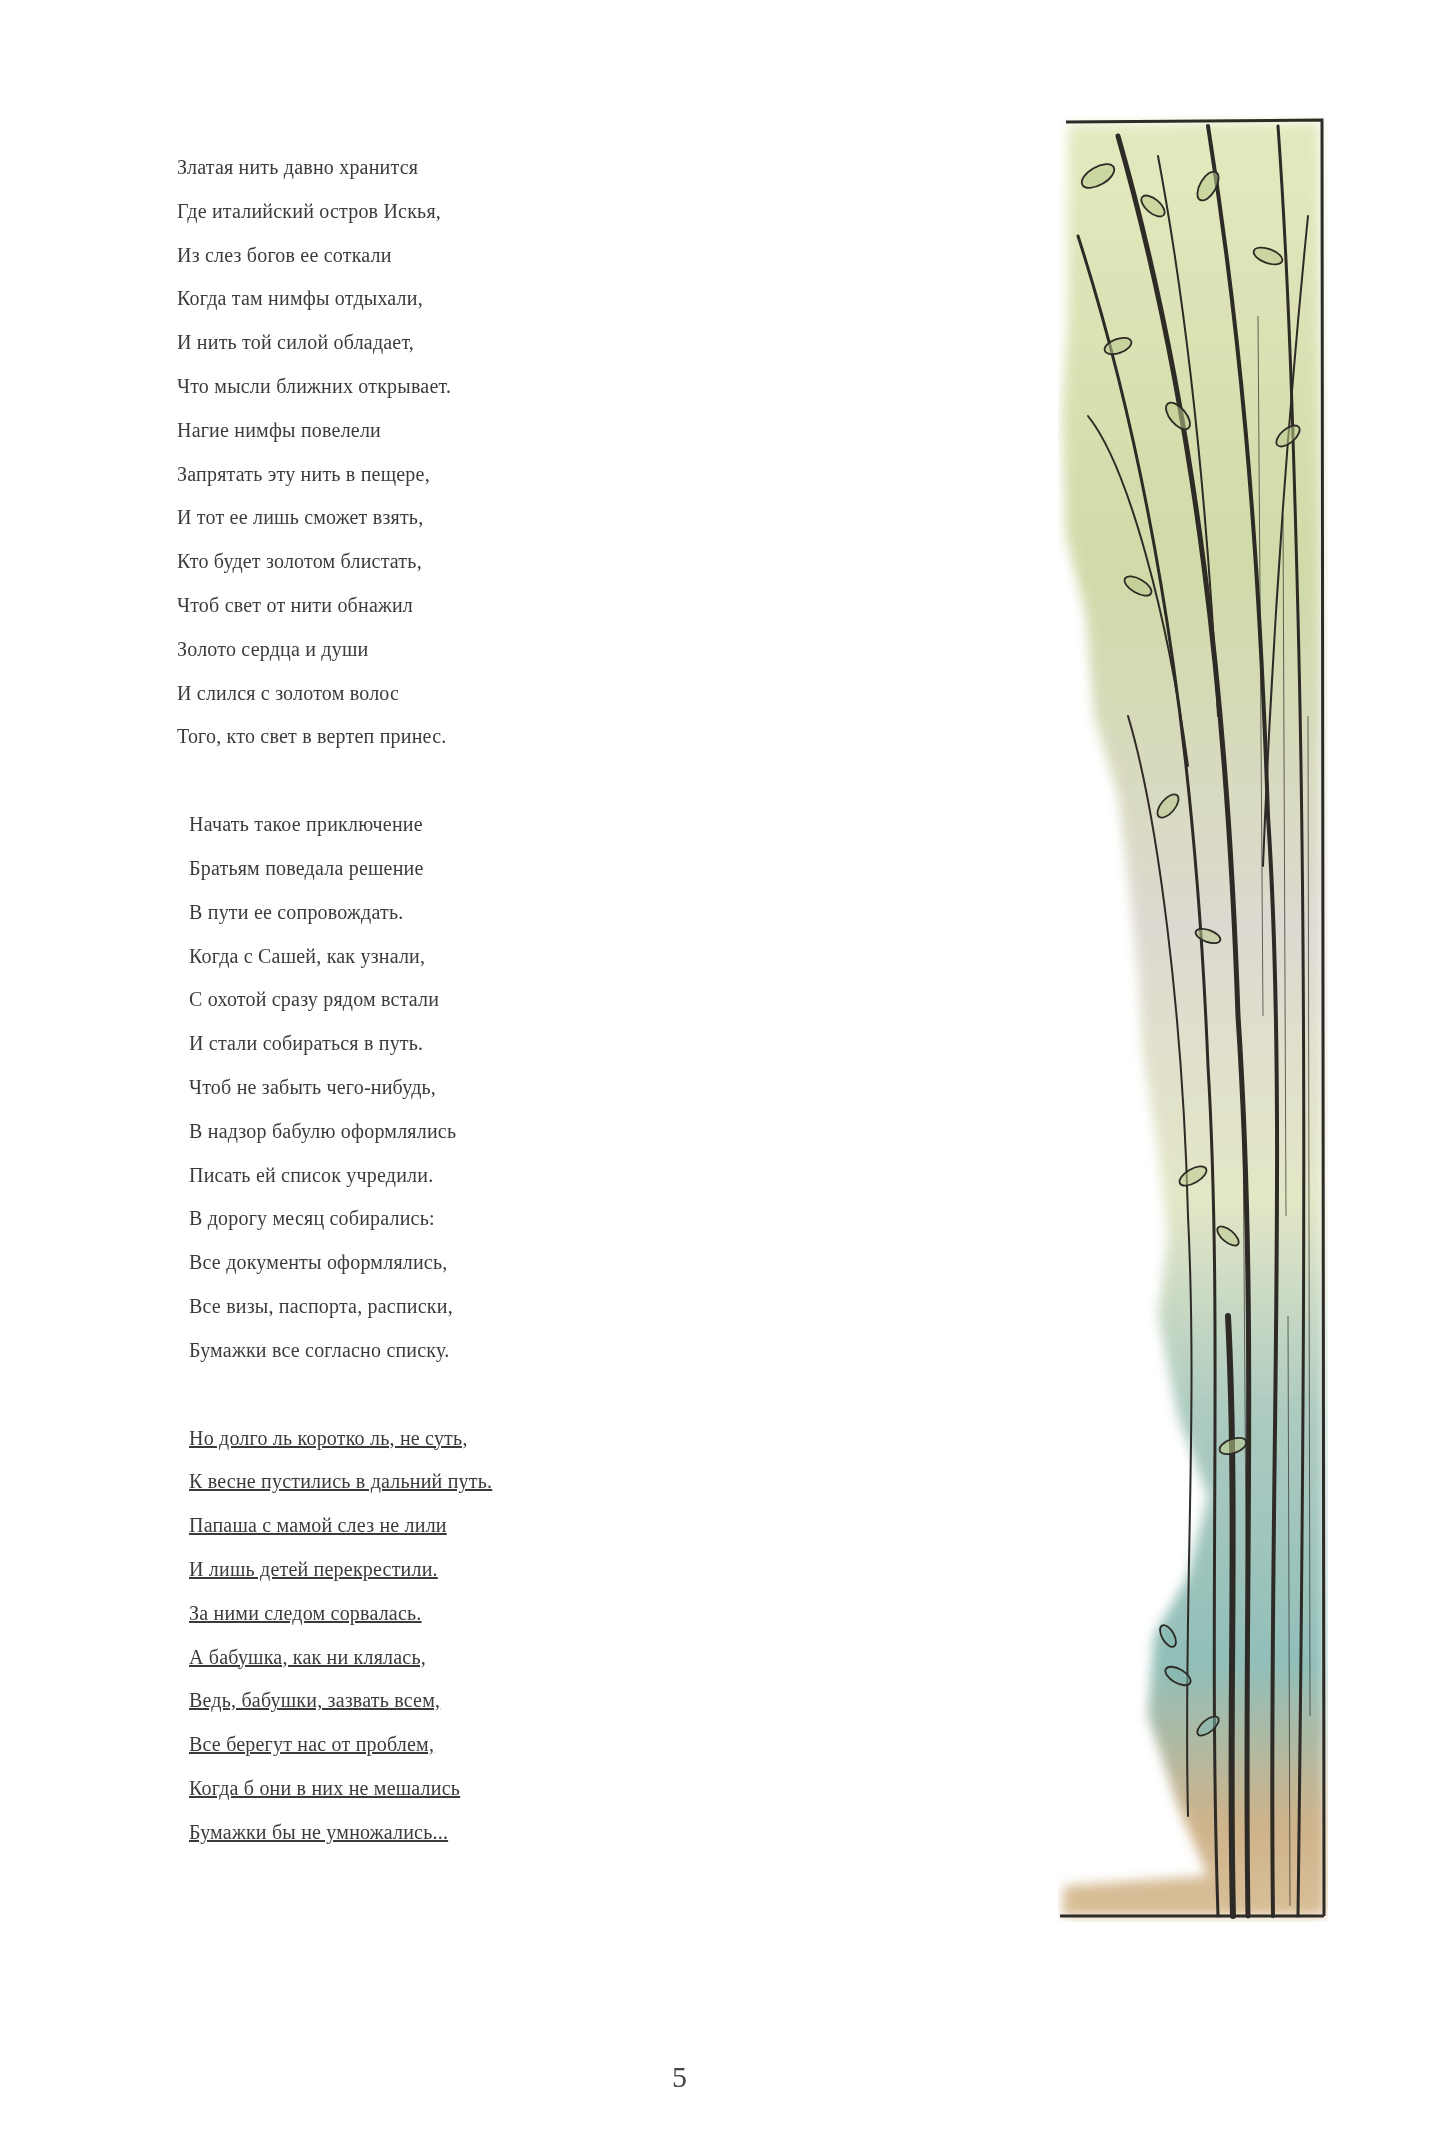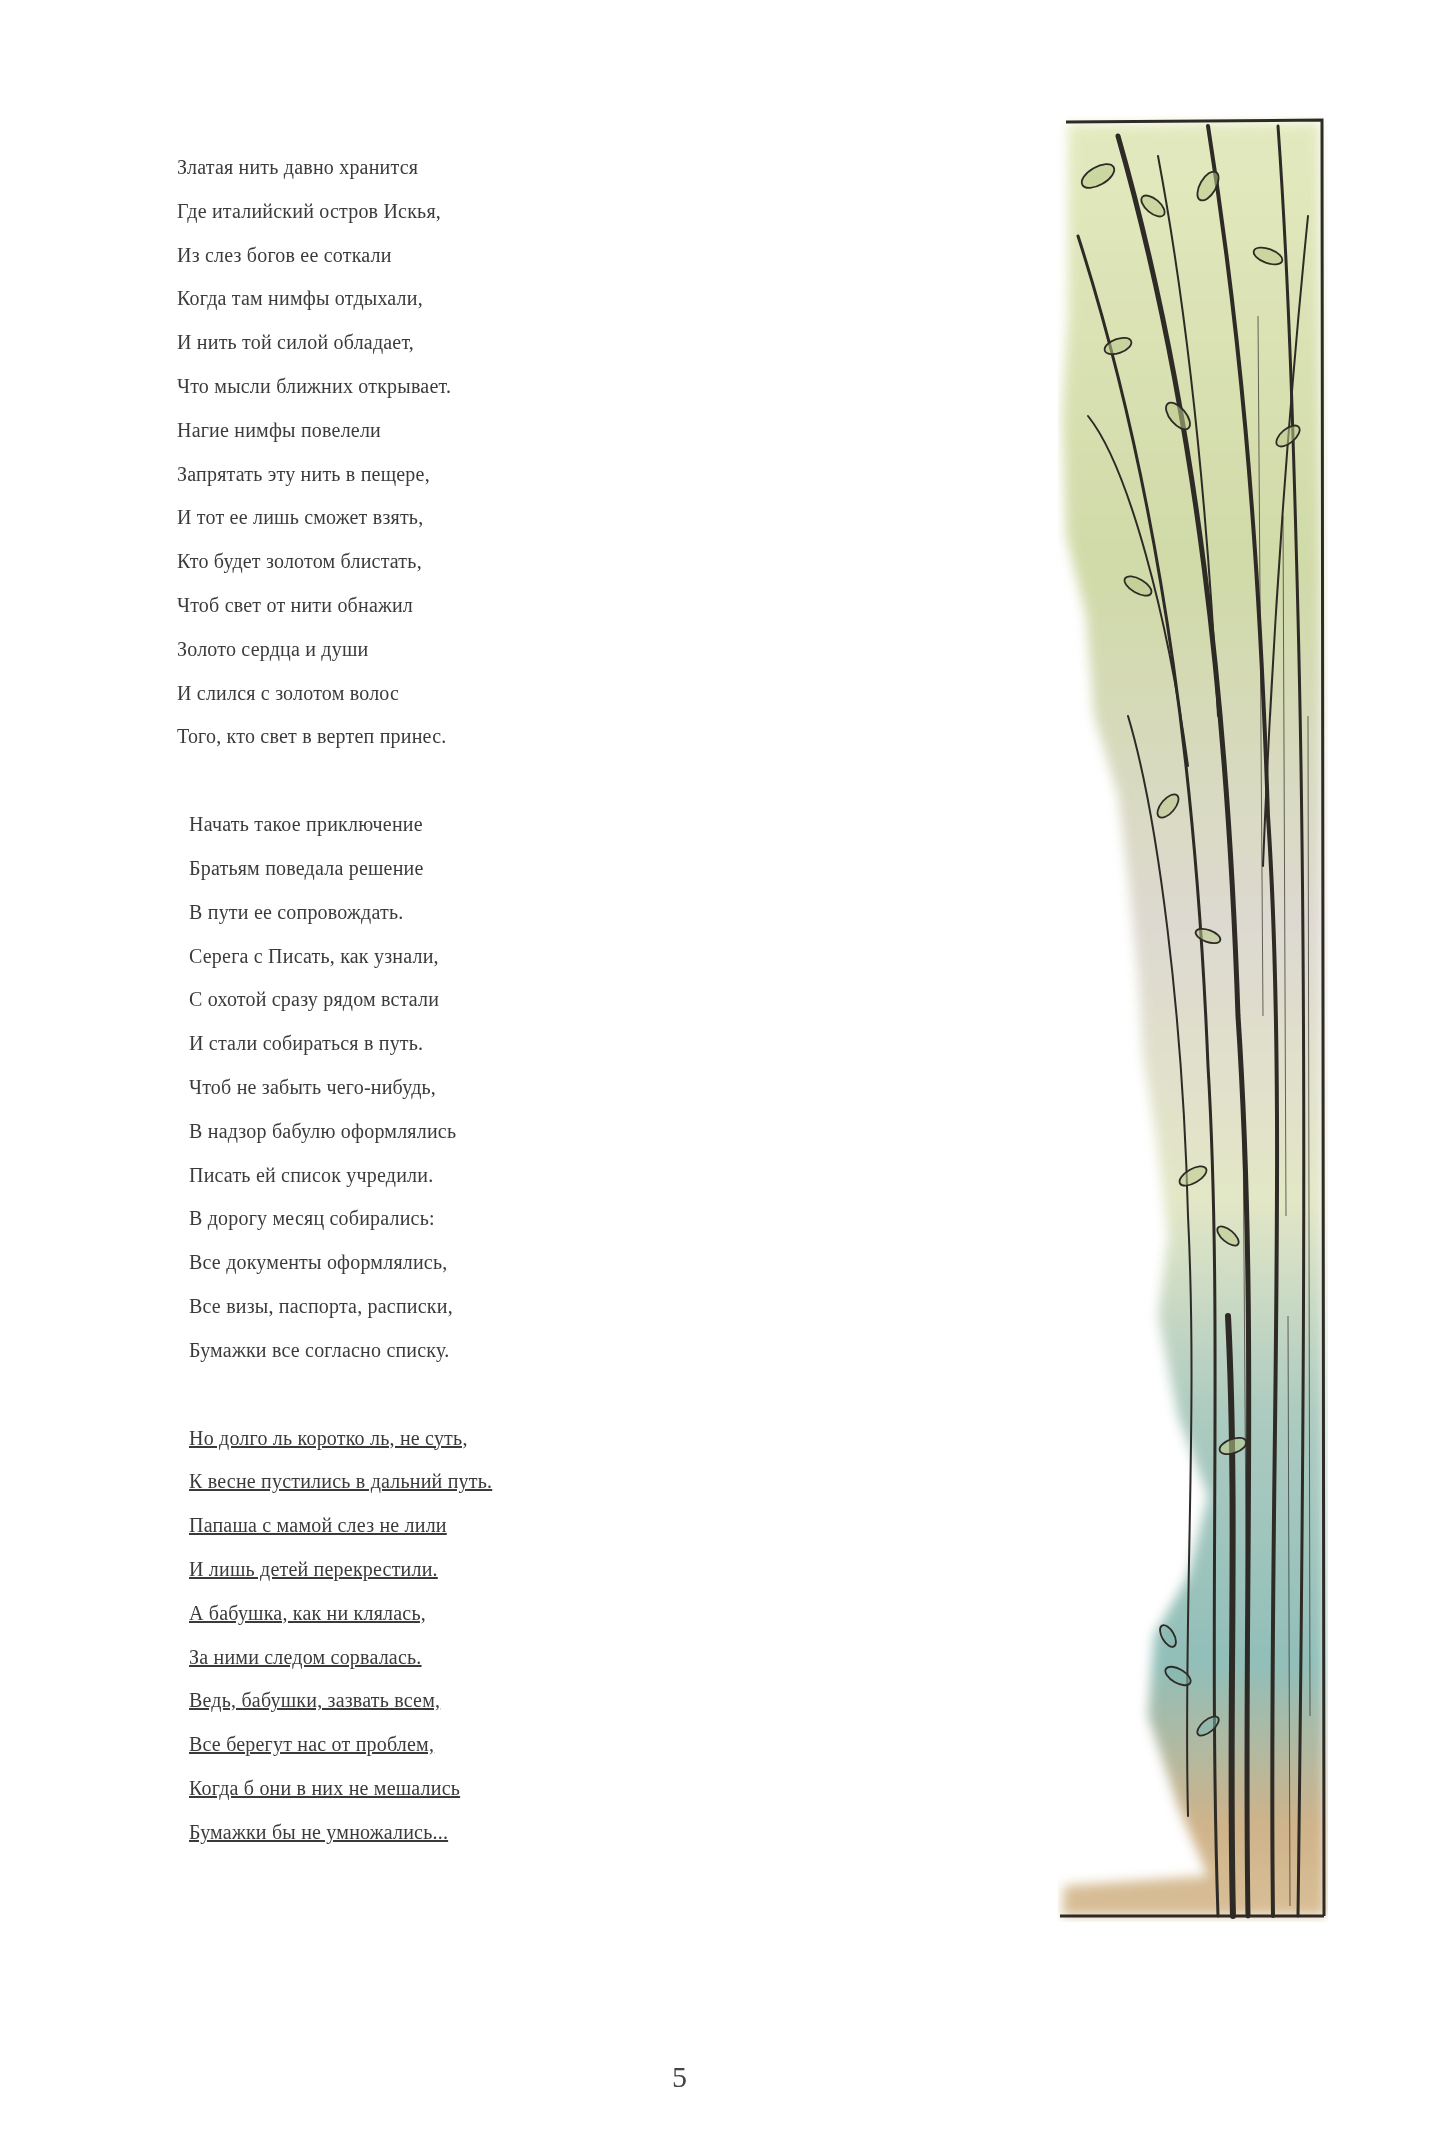--- a/index.html
+++ b/index.html
@@ -64,38 +64,38 @@
     <span class="line">Кто будет золотом блистать,</span>
     <span class="line">Чтоб свет от нити обнажил</span>
     <span class="line">Золото сердца и души</span>
     <span class="line">И слился с золотом волос</span>
     <span class="line">Того, кто свет в вертеп принес.</span>
   </p>
   <p class="stanza stanza-2">
     <span class="line">Начать такое приключение</span>
     <span class="line">Братьям поведала решение</span>
     <span class="line">В пути ее сопровождать.</span>
-    <span class="line">Серега с Писать, как узнали,</span>
+    <span class="line">Когда с Сашей, как узнали,</span>
     <span class="line">С охотой сразу рядом встали</span>
     <span class="line">И стали собираться в путь.</span>
     <span class="line">Чтоб не забыть чего-нибудь,</span>
     <span class="line">В надзор бабулю оформлялись</span>
     <span class="line">Писать ей список учредили.</span>
     <span class="line">В дорогу месяц собирались:</span>
     <span class="line">Все документы оформлялись,</span>
     <span class="line">Все визы, паспорта, расписки,</span>
     <span class="line">Бумажки все согласно списку.</span>
   </p>
   <p class="stanza stanza-3">
     <span class="line">Но долго ль коротко ль, не суть,</span>
     <span class="line">К весне пустились в дальний путь.</span>
     <span class="line">Папаша с мамой слез не лили</span>
     <span class="line">И лишь детей перекрестили.</span>
+    <span class="line">За ними следом сорвалась.</span>
     <span class="line">А бабушка, как ни клялась,</span>
-    <span class="line">За ними следом сорвалась.</span>
     <span class="line">Ведь, бабушки, зазвать всем,</span>
     <span class="line">Все берегут нас от проблем,</span>
     <span class="line">Когда б они в них не мешались</span>
     <span class="line">Бумажки бы не умножались...</span>
   </p>
 </div>
 
 <div class="illustration">
   <svg viewBox="0 0 270 1806" preserveAspectRatio="none">
     <defs>

